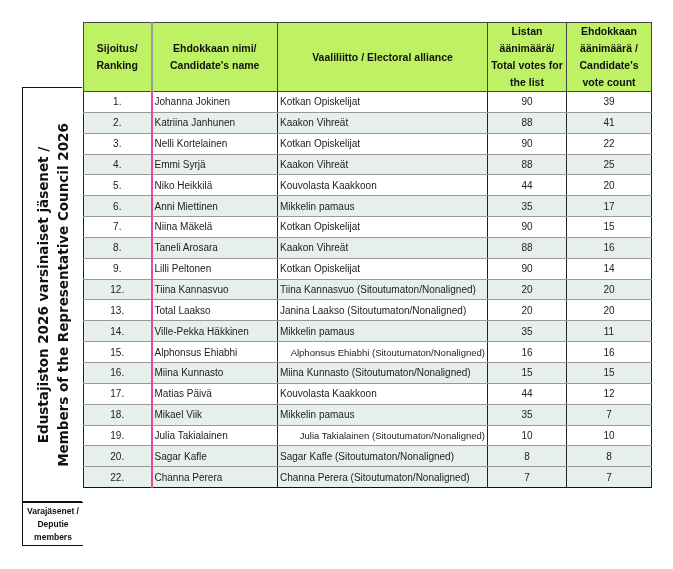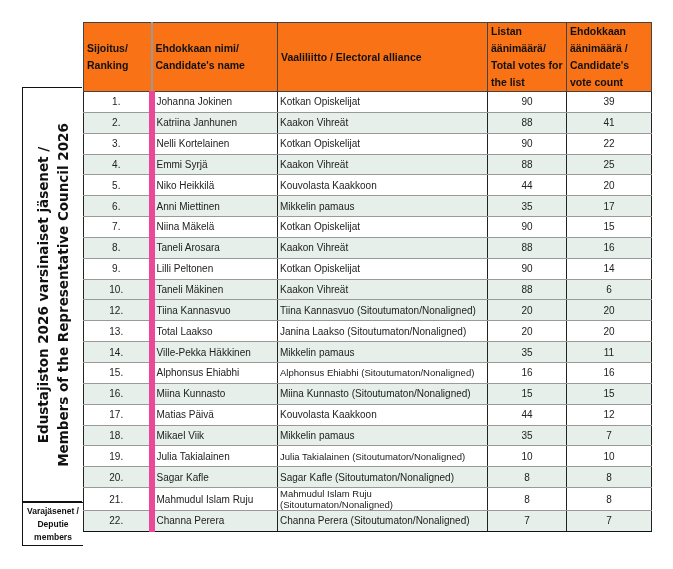--- a/index.html
+++ b/index.html
@@ -31,37 +31,37 @@
       border-collapse: collapse; table-layout: fixed;
       font-size: 10px;
     }
     table.results col.c-rank { width: 68px; }
     table.results col.c-name { width: 126px; }
     table.results col.c-all  { width: 210px; }
     table.results col.c-list { width: 79px; }
     table.results col.c-cand { width: 85px; }
 
     table.results th {
-      background: #f97316; height: 65px; text-align: left; vertical-align: middle;
+      background: #bef264; height: 65px; text-align: center; vertical-align: middle;
       font-weight: bold; font-size: 10.5px; line-height: 17px;
       padding: 0 3px; border: 1px solid #444; box-sizing: border-box;
       color: #111;
     }
     table.results th.th-name { border-left: 2px solid #9a9a9a; }
     table.results td {
       height: 20.85px; padding: 0 2px; border-top: 1px solid #999; border-bottom: 1px solid #999;
       border-right: 1px solid #222; box-sizing: border-box; white-space: nowrap; overflow: hidden;
       color: #222;
     }
     table.results td.rank { text-align: center; border-left: 1px solid #222; }
-    table.results td.name { border-left: 6px solid #ec4899; border-right: 1px solid #222; }
+    table.results td.name { border-left: 2px solid #ec4899; border-right: 1px solid #222; }
     table.results td.num { text-align: center; }
     table.results tr.alt td { background: #e6efea; }
     table.results tr.dep-first td { border-top: 1.5px solid #111; }
-    table.results td.wrap { white-space: normal; line-height: 11px; font-size: 9.5px; }
+    table.results td.wrap { white-space: normal; line-height: 11px; font-size: 9.5px; text-align: right; }
     table.results tr:last-child td { border-bottom: 1.5px solid #111; }
   </style>
 </head>
 <body>
 
 <div class="side-main">
   <div class="vtext">
     <div>Edustajiston 2026 varsinaiset jäsenet /</div>
     <div>Members of the Representative Council 2026</div>
   </div>
@@ -144,27 +144,20 @@
         <td class="num">16</td>
       </tr>
       <tr>
         <td class="rank">9.</td>
         <td class="name">Lilli Peltonen</td>
         <td class="alliance">Kotkan Opiskelijat</td>
         <td class="num">90</td>
         <td class="num">14</td>
       </tr>
       <tr class="alt">
-        <td class="rank">10.</td>
-        <td class="name">Taneli Mäkinen</td>
-        <td class="alliance">Kaakon Vihreät</td>
-        <td class="num">88</td>
-        <td class="num">6</td>
-      </tr>
-      <tr class="alt">
         <td class="rank">12.</td>
         <td class="name">Tiina Kannasvuo</td>
         <td class="alliance">Tiina Kannasvuo (Sitoutumaton/Nonaligned)</td>
         <td class="num">20</td>
         <td class="num">20</td>
       </tr>
       <tr>
         <td class="rank">13.</td>
         <td class="name">Total Laakso</td>
         <td class="alliance">Janina Laakso (Sitoutumaton/Nonaligned)</td>
@@ -213,27 +206,20 @@
         <td class="num">10</td>
         <td class="num">10</td>
       </tr>
       <tr class="alt">
         <td class="rank">20.</td>
         <td class="name">Sagar Kafle</td>
         <td class="alliance">Sagar Kafle (Sitoutumaton/Nonaligned)</td>
         <td class="num">8</td>
         <td class="num">8</td>
       </tr>
-      <tr class=" dep-first">
-        <td class="rank">21.</td>
-        <td class="name">Mahmudul Islam Ruju</td>
-        <td class="alliance wrap">Mahmudul Islam Ruju (Sitoutumaton/Nonaligned)</td>
-        <td class="num">8</td>
-        <td class="num">8</td>
-      </tr>
       <tr class="alt">
         <td class="rank">22.</td>
         <td class="name">Channa Perera</td>
         <td class="alliance">Channa Perera (Sitoutumaton/Nonaligned)</td>
         <td class="num">7</td>
         <td class="num">7</td>
       </tr>
     </tbody>
 </table>
 

